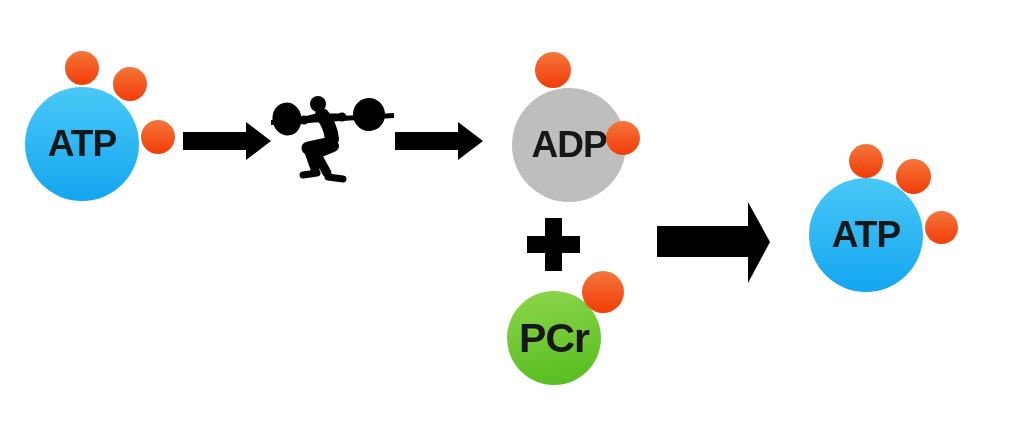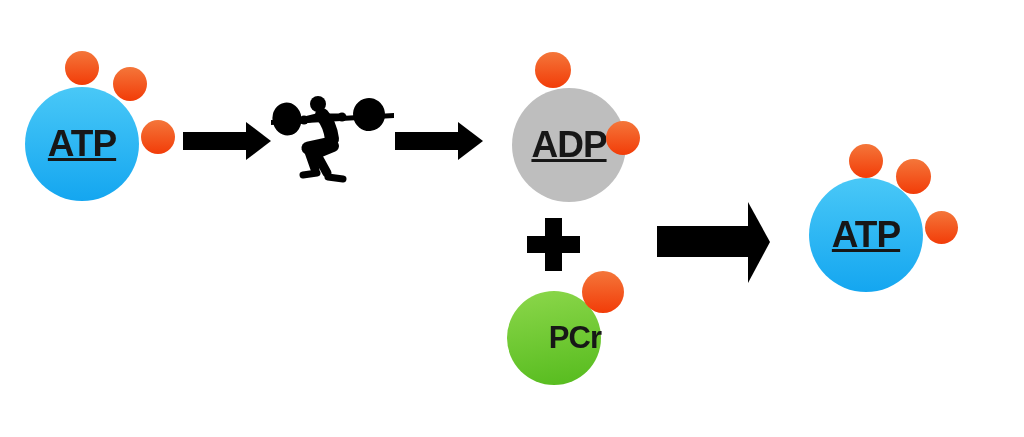--- a/index.html
+++ b/index.html
@@ -8,22 +8,22 @@
     background:var(--c-background,#fff);
     overflow:hidden;
     font-family:"Liberation Sans","DejaVu Sans",sans-serif;
   }
   
   .ball{
     position:absolute;border-radius:50%;
     display:flex;align-items:center;justify-content:center;
     font-weight:700;color:var(--c-label-dark,#171717);
   }
-  .ball-lg{width:114px;height:114px;font-size:37px;letter-spacing:-1px;text-decoration:underline;}
-  .ball-md{width:94px;height:94px;font-size:31px;letter-spacing:-1px;justify-content:flex-end;}
+  .ball-lg{width:114px;height:114px;font-size:37px;letter-spacing:-1px;}
+  .ball-md{width:94px;height:94px;font-size:41px;letter-spacing:-1px;}
   .ball-blue{background:linear-gradient(180deg,var(--c-atp-blue-top,#49c8f7) 0%,var(--c-atp-blue-bottom,#14a6f0) 100%);}
   .ball-gray{background:var(--c-adp-gray,#bebebe);}
   .ball-green{background:linear-gradient(170deg,var(--c-pcr-green-top,#8cd74b) 0%,var(--c-pcr-green-bottom,#55bb1d) 100%);}
   .phosphate{
     position:absolute;border-radius:50%;
     background:linear-gradient(180deg,var(--c-phosphate-orange-top,#f4763a) 0%,var(--c-phosphate-orange-bottom,#f23c08) 100%);
   }
   
   .arrow{position:absolute;}
   .arrow .shaft{position:absolute;background:var(--c-ink-black,#000);}

